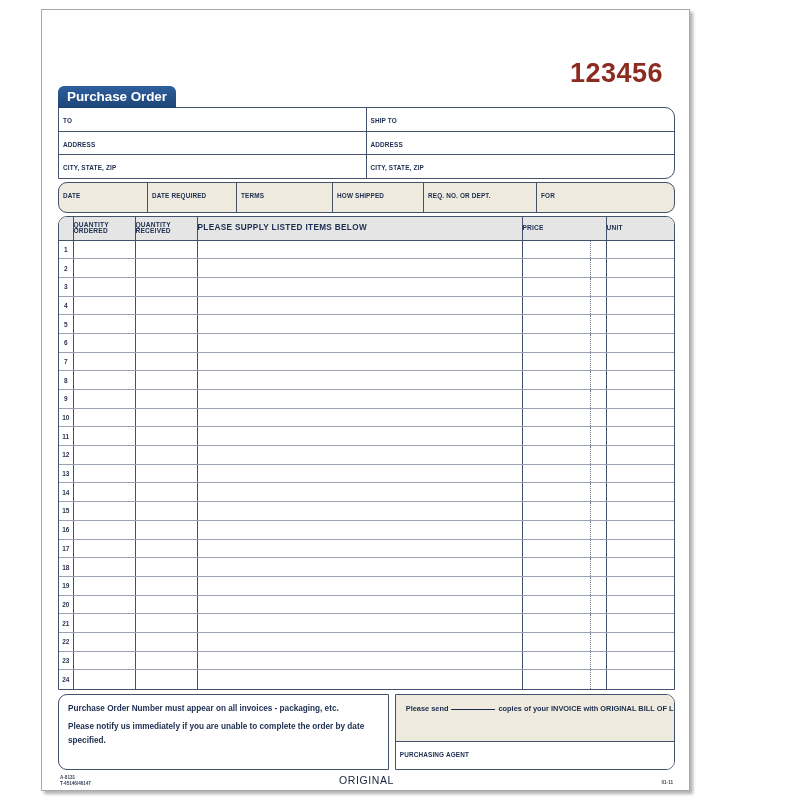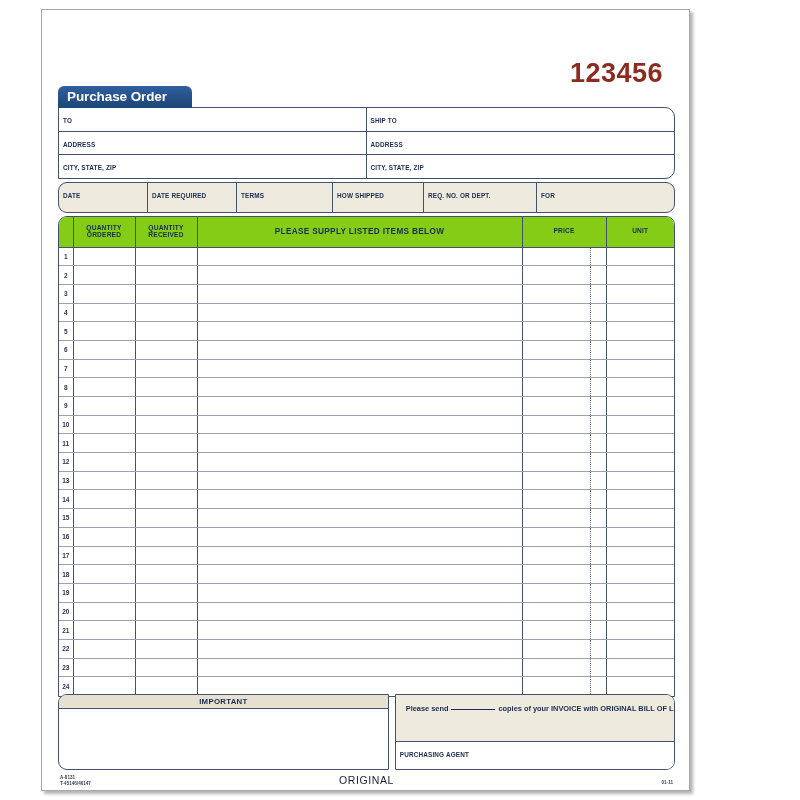--- a/index.html
+++ b/index.html
@@ -44,21 +44,21 @@
     position: absolute;
     left: 16px; top: 76px;
     width: 617px;
     color: #1b2c4e;
   }
 
   
   #po-tab {
     position: absolute;
     left: 0px; top: 0px;
-    width: 134px; height: 22px;
+    width: 118px; height: 22px;
     background: linear-gradient(to bottom, #2f5f9e 0%, #27538c 45%, #1d4576 100%);
     border-radius: 6px 6px 0 0;
     color: #ffffff;
     font-size: 13.5px;
     font-weight: bold;
     line-height: 22px;
     padding-left: 9px;
     letter-spacing: -0.1px;
     z-index: 4;
   }
@@ -125,28 +125,28 @@
     width: 100%;
     table-layout: fixed;
   }
   #items th, #items td {
     border-right: 1px solid #44516a;
     border-bottom: 1px solid #9aa2b2;
     padding: 0;
     margin: 0;
   }
   #items th {
-    background: #84cc16;
+    background: #e5e5e5;
     border-bottom: 1px solid #44516a;
-    height: 30px;
+    height: 23px;
     font-size: 6.6px;
     font-weight: bold;
     letter-spacing: 0.2px;
     color: #1b2c4e;
-    text-align: center;
+    text-align: left;
     line-height: 1.02;
   }
   #items th.wide { font-size: 8.2px; letter-spacing: 0.35px; }
   #items th:last-child, #items td:last-child { border-right: none; }
   #items tbody tr { height: 18.7px; }
   #items tbody tr:last-child td { border-bottom: none; }
   td.rownum {
     text-align: center;
     font-size: 6.5px;
     font-weight: bold;
@@ -516,21 +516,24 @@
                 <td class="price"></td>
                 <td></td>
               </tr>
             </tbody>
         </table>
       </div>
 
       <div id="footer">
 
         <div id="important-box">
-          <div id="important-bar">IMPORTANT</div>
+          <div id="important-body">
+            <p>Purchase Order Number must appear on all invoices - packaging, etc.</p>
+            <p>Please notify us immediately if you are unable to complete the order by date specified.</p>
+          </div>
         </div>
 
         <div id="right-foot">
           <div id="send-box">
             <span>Please send</span><span class="blankline"></span><span>copies of your INVOICE with ORIGINAL BILL OF LADING.</span>
           </div>
           <div id="agent-box">
             <span class="fieldlab">PURCHASING AGENT</span>
           </div>
         </div>

